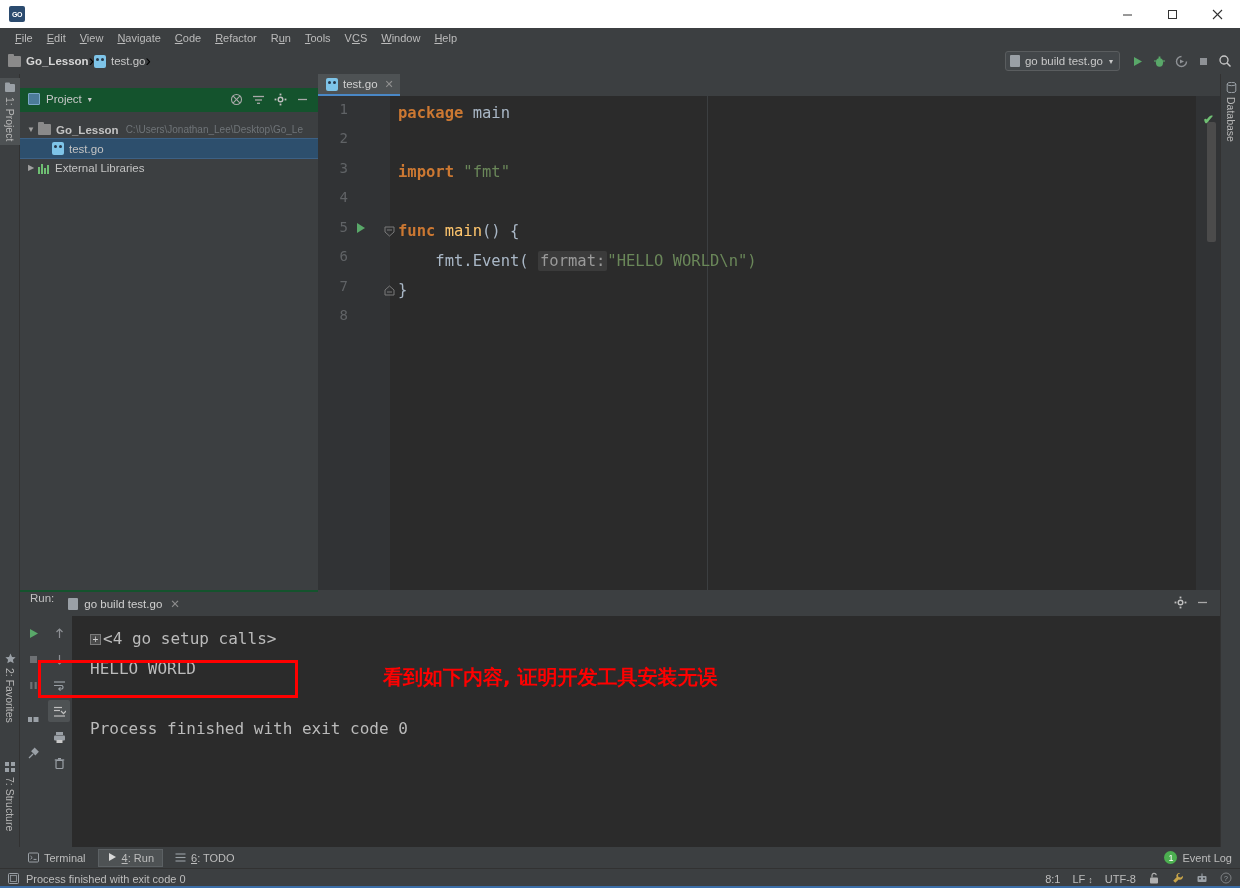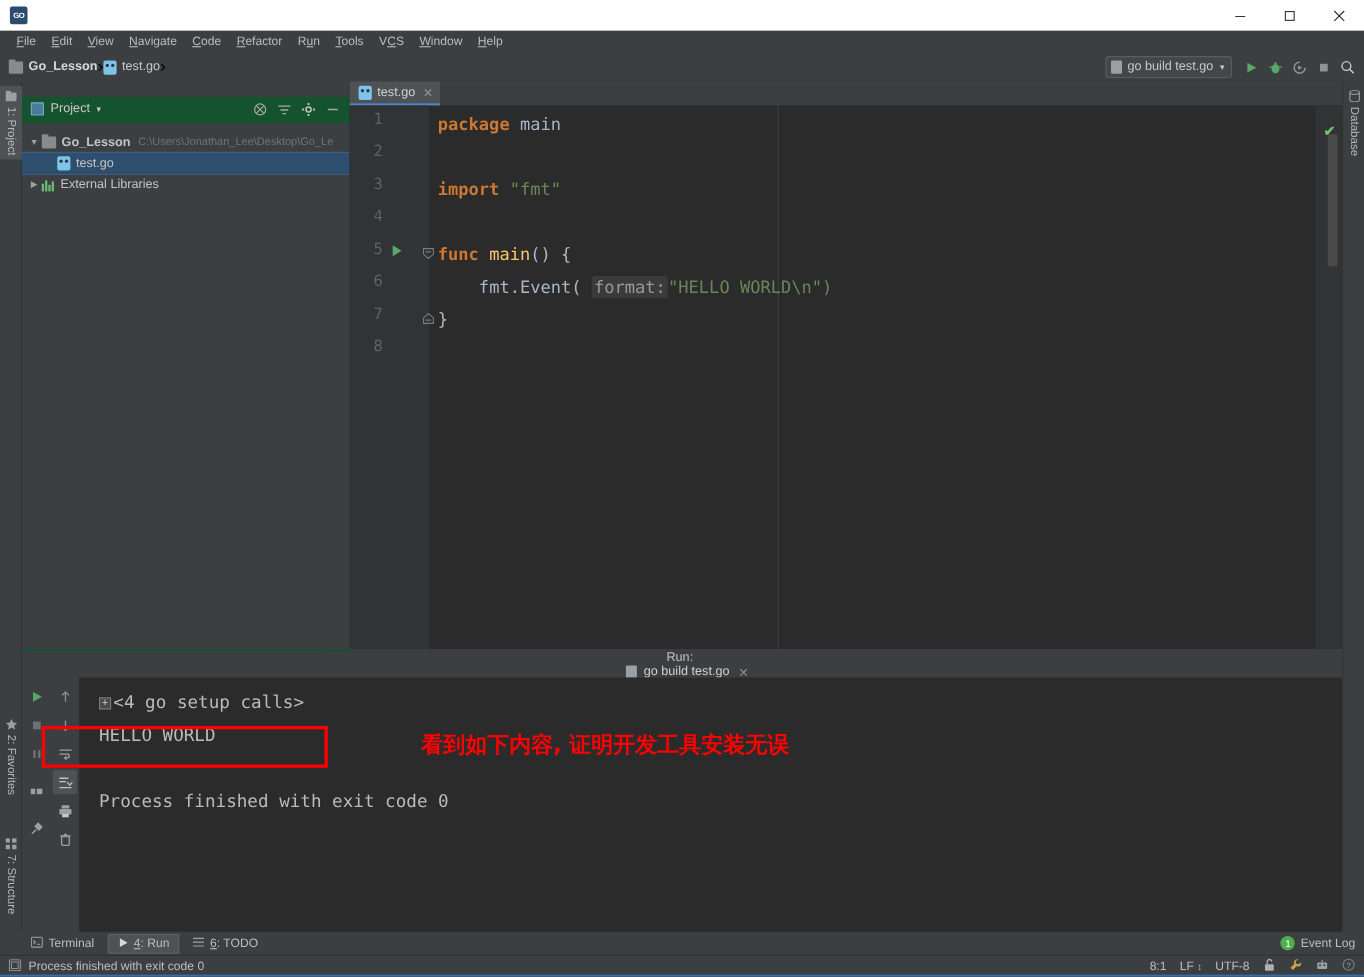--- a/index.html
+++ b/index.html
@@ -131,21 +131,21 @@
   .s{color:#6a8759;}
   .fn{color:#ffc66d;}
   .hint{color:#9a9a9a;background:#3b3b3b;border-radius:2px;padding:1px 2px;font-style:normal;}
   .editor-sb{position:absolute;right:4px;top:26px;width:9px;height:120px;background:#4b4b4b;border-radius:2px;}
   .checkmark{position:absolute;right:6px;top:16px;color:#6fbf73;font-size:13px;font-weight:bold;}
   .vline{position:absolute;left:389px;top:0;bottom:0;width:1px;background:#3c3f41;}
   .edright-pane{position:absolute;right:0;top:0;width:24px;height:100%;background:#313335;}
 
   
   .runpanel{position:absolute;left:20px;top:592px;width:1200px;height:255px;background:#3c3f41;}
-  .runhdr{height:24px;display:flex;align-items:center;padding-left:10px;flex-direction:column;}
+  .runhdr{height:24px;display:flex;padding-left:10px;}
   .runhdr .rlabel{font-size:11.5px;color:#c0c0c0;margin-right:14px;}
   .runtab{display:flex;align-items:center;font-size:11.5px;color:#d0d0d0;}
   .runtab .x{margin-left:8px;color:#8d8d8d;}
   .runhdr .rtools{margin-left:auto;display:flex;padding-right:8px;gap:2px;}
 
   .runbody{position:absolute;left:0;top:24px;right:0;bottom:0;background:#3c3f41;}
   .runtoolbar{position:absolute;left:0;top:0;width:52px;height:100%;background:#3c3f41;display:flex;}
   .rtcol{width:26px;display:flex;flex-direction:column;align-items:center;padding-top:6px;gap:4px;}
   .rtbtn{width:22px;height:22px;display:flex;align-items:center;justify-content:center;border-radius:2px;}
   .rtbtn.on{background:#4e5254;}

